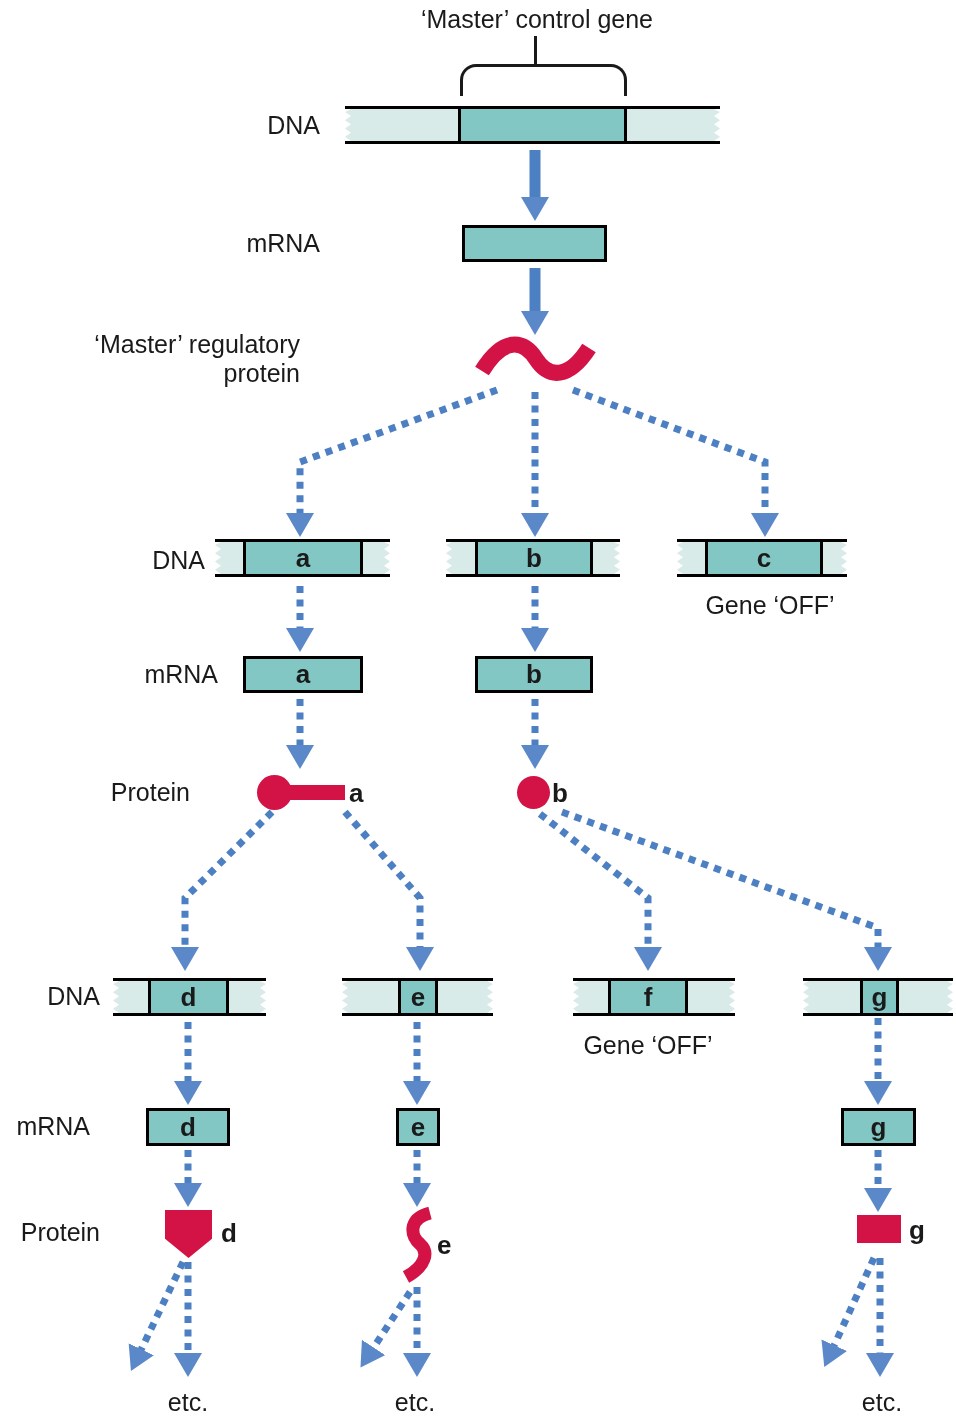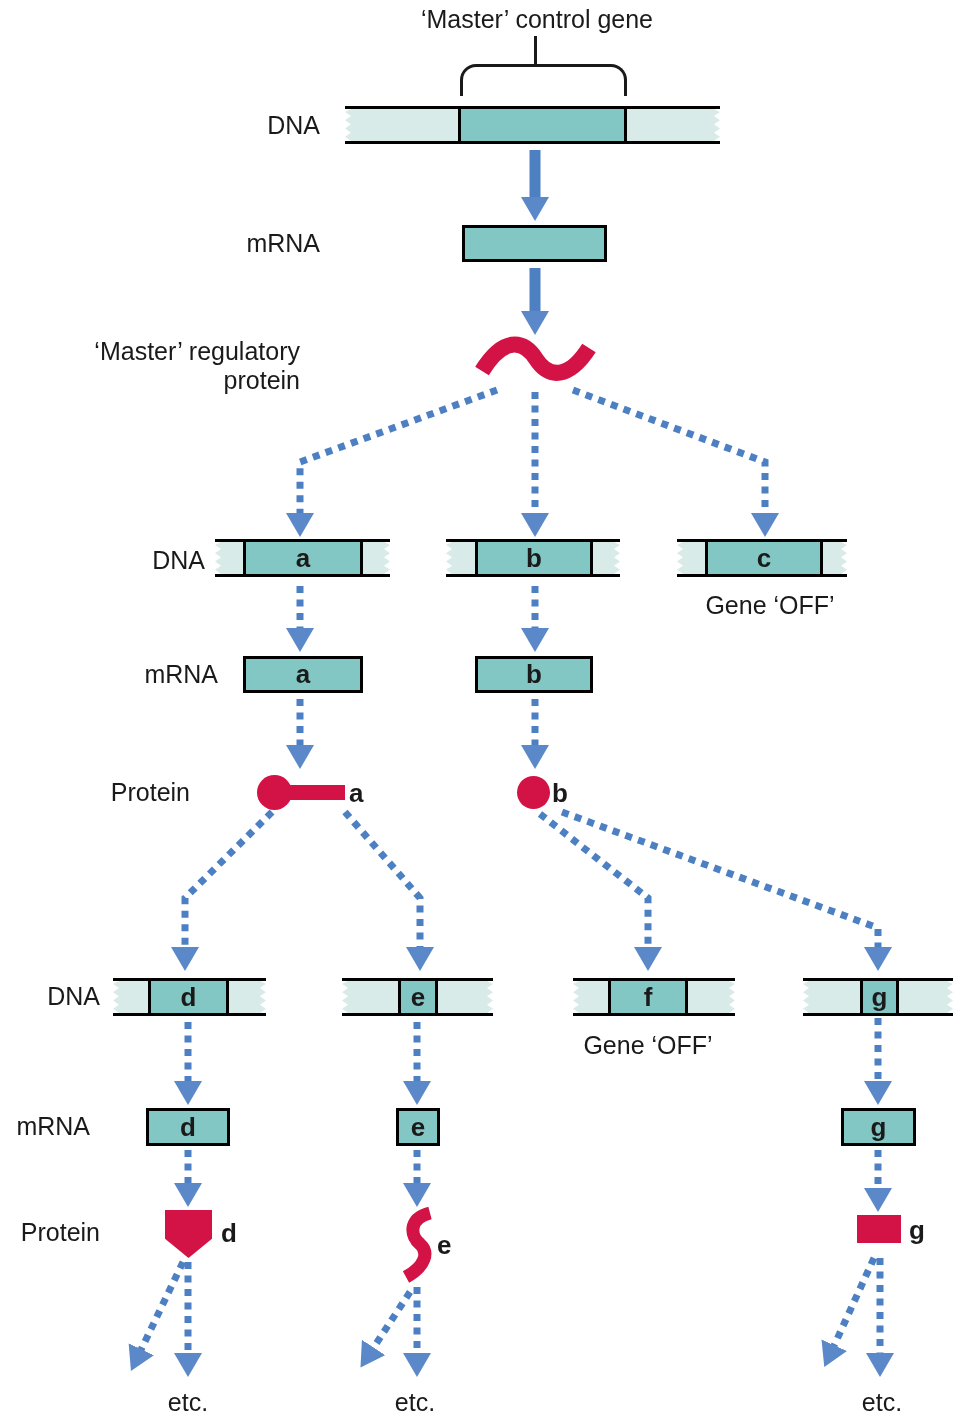--- a/index.html
+++ b/index.html
@@ -41,21 +41,21 @@
 
   <div class="lbl r" style="left:120px;top:111px;width:200px;">DNA</div>
   <div class="dna-outer" style="left:345px;top:106px;width:375px;height:38px;">
     <div class="dna-light"></div>
     <div class="dna-dark" style="left:113px;width:169px;"></div>
   </div>
 
   <div class="lbl r" style="left:120px;top:229px;width:200px;">mRNA</div>
   <div class="mrna-bar" style="left:462px;top:225px;width:145px;height:37px;"></div>
 
-  <div class="lbl r" style="left:60px;top:337px;width:240px;">
+  <div class="lbl r" style="left:60px;top:330px;width:240px;">
     <div>‘Master’ regulatory</div>
     <div>protein</div>
   </div>
 
   <div class="lbl r" style="left:50px;top:546px;width:155px;">DNA</div>
   <div class="dna-outer" style="left:215px;top:539px;width:175px;height:38px;">
     <div class="dna-light"></div>
     <div class="dna-dark" style="left:28px;width:120px;">
         <span class="letter">a</span>
       </div>

